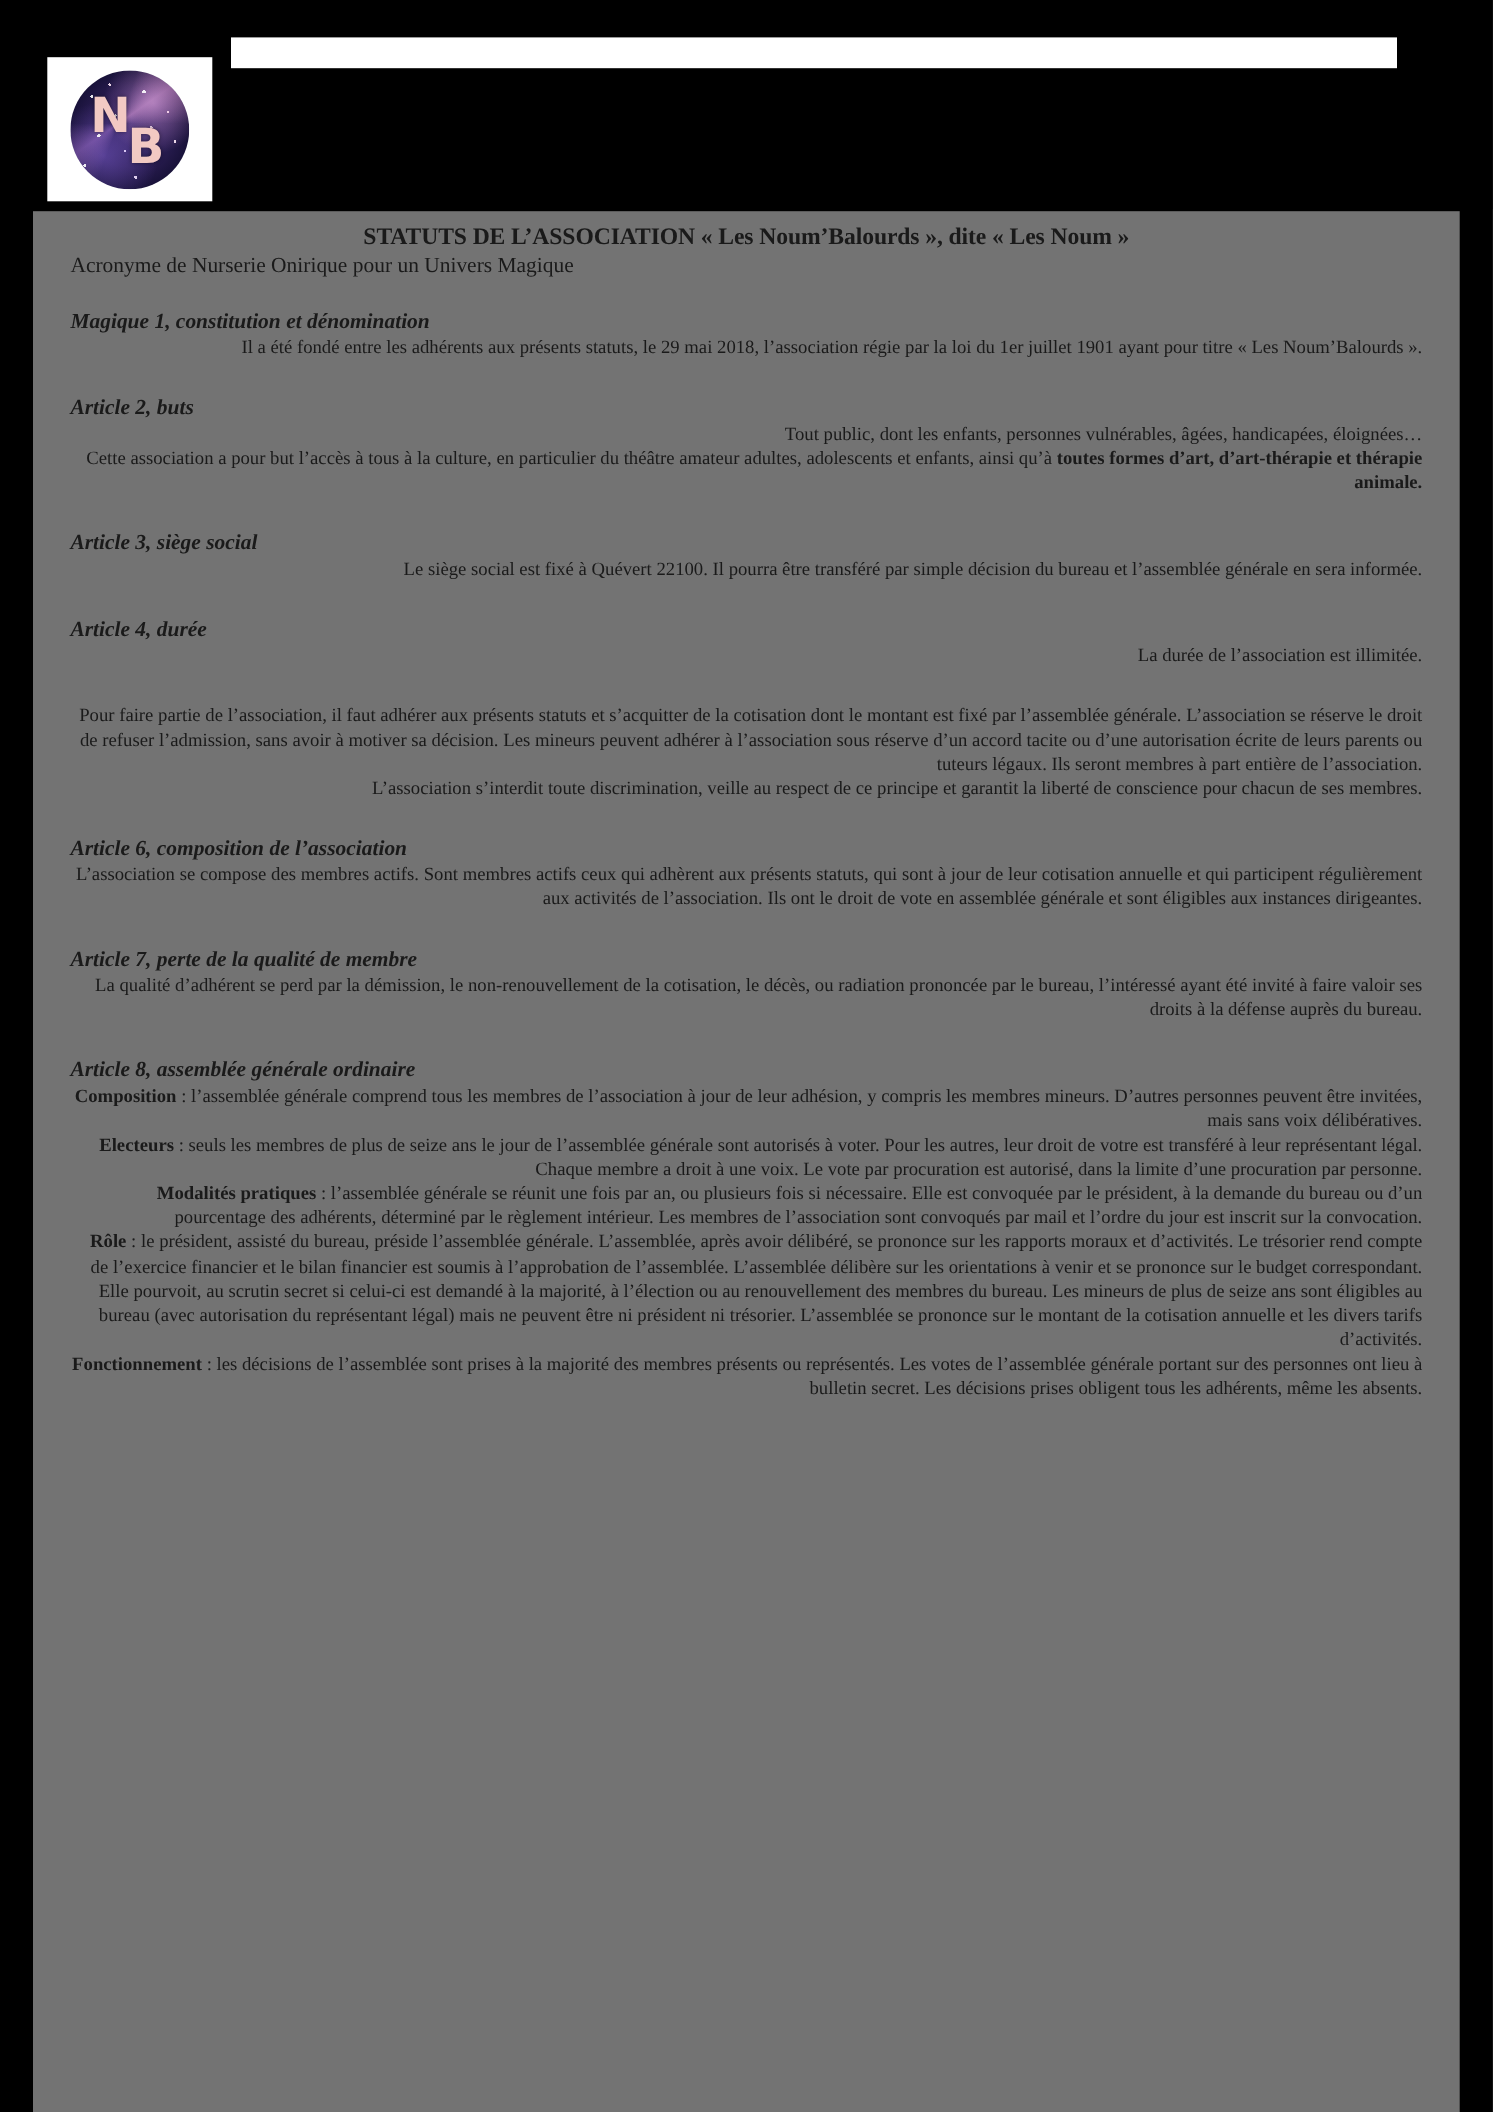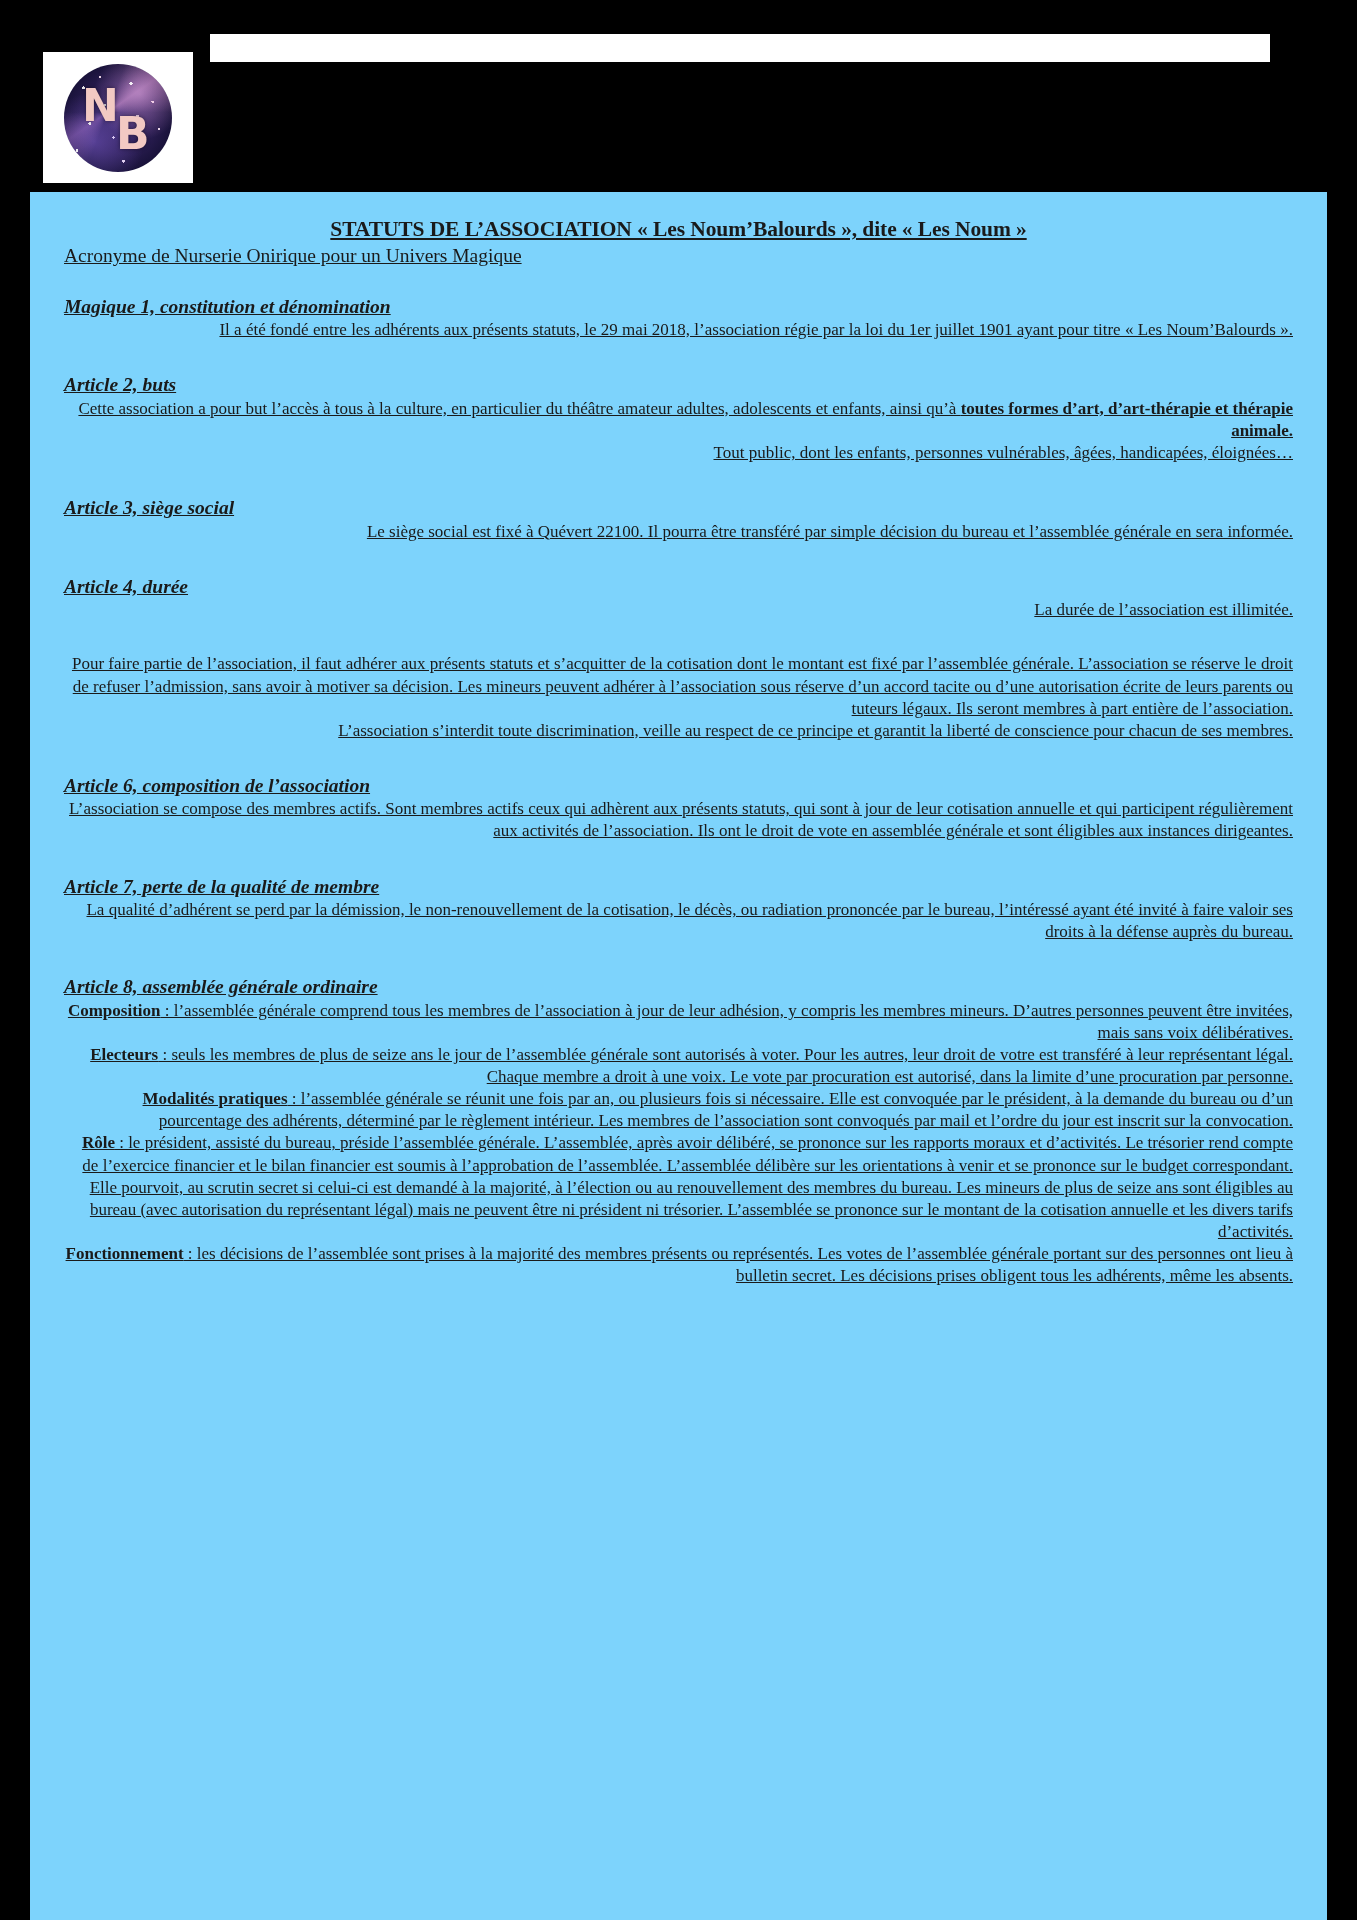--- a/index.html
+++ b/index.html
@@ -97,24 +97,23 @@
   #logo-letter-n { left: 18px; top: 20px; font-size: 44px; }
   #logo-letter-b { left: 52px; top: 48px; font-size: 44px; }
 
   
   #page {
     position: absolute;
     left: 30px;
     top: 192px;
     width: 1297px;
     height: 1728px;
-    background: #7dd3fc;
-    padding: 24px 34px 0 34px;
+    background: #737373;
+    padding: 10px 34px 0 34px;
     color: #1a1a1a;
-    text-decoration: underline;
   }
 
   .doc-title {
     text-align: center;
     font-weight: 700;
     font-size: 21.5px;
     line-height: 1.22;
     letter-spacing: -0.1px;
     margin: 0;
   }
@@ -163,22 +162,22 @@
   <h1 class="doc-title">STATUTS DE L’ASSOCIATION « Les Noum’Balourds », dite « Les Noum »</h1>
   <div class="doc-subtitle">Acronyme de Nurserie Onirique pour un Univers Magique</div>
 
   <section class="article">
     <div class="article-heading">Magique 1, constitution et dénomination</div>
     <p class="article-body para">Il a été fondé entre les adhérents aux présents statuts, le 29 mai 2018, l’association régie par la loi du 1er juillet 1901 ayant pour titre « Les Noum’Balourds ».</p>
   </section>
 
   <section class="article">
     <div class="article-heading">Article 2, buts</div>
+    <p class="article-body para">Tout public, dont les enfants, personnes vulnérables, âgées, handicapées, éloignées…</p>
     <p class="article-body para"><span>Cette association a pour but l’accès à tous à la culture, en particulier du théâtre amateur adultes, adolescents et enfants, ainsi qu’à </span><b>toutes formes d’art, d’art-thérapie et thérapie animale.</b></p>
-    <p class="article-body para">Tout public, dont les enfants, personnes vulnérables, âgées, handicapées, éloignées…</p>
   </section>
 
   <section class="article">
     <div class="article-heading">Article 3, siège social</div>
     <p class="article-body para">Le siège social est fixé à Quévert 22100. Il pourra être transféré par simple décision du bureau et l’assemblée générale en sera informée.</p>
   </section>
 
   <section class="article">
     <div class="article-heading">Article 4, durée</div>
     <p class="article-body para">La durée de l’association est illimitée.</p>

